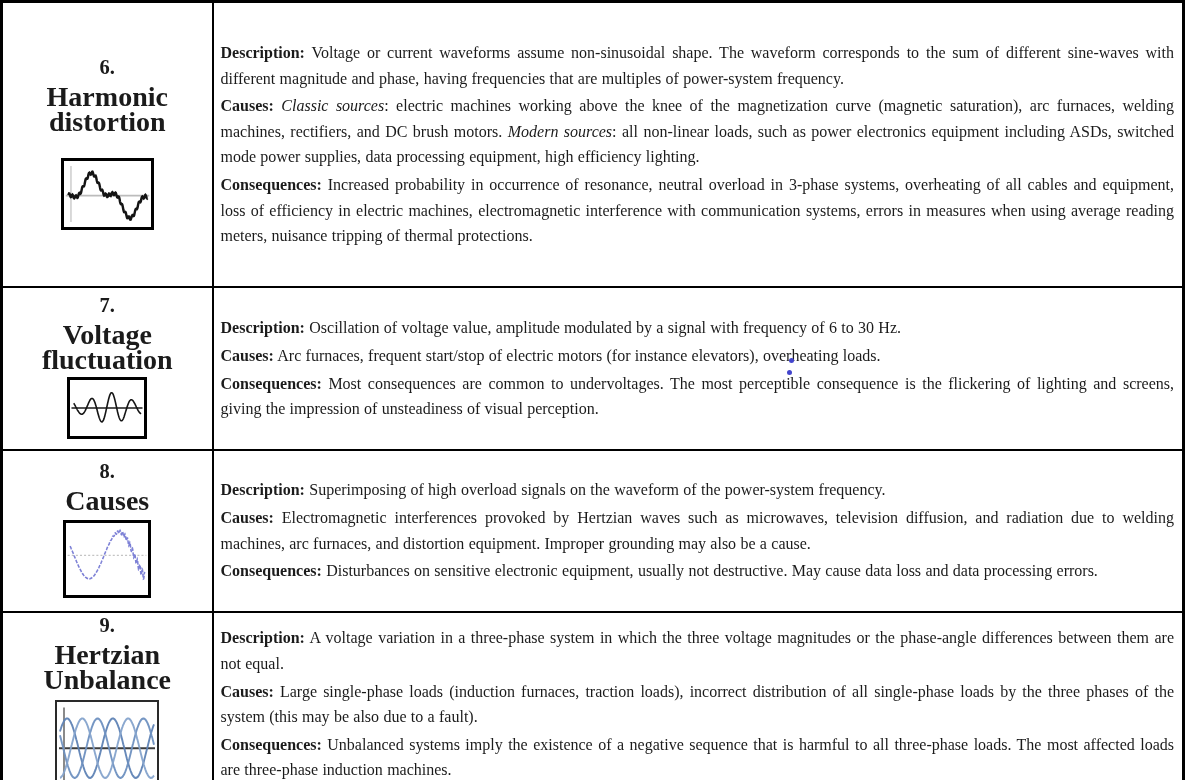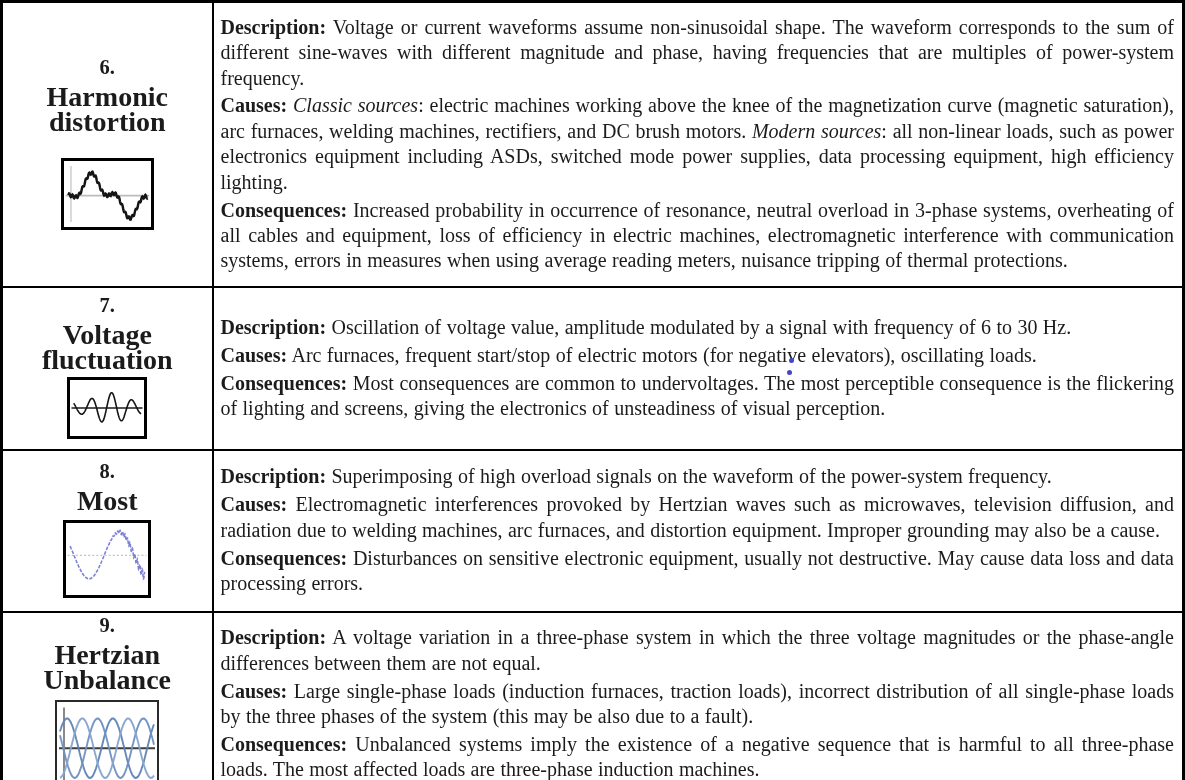--- a/index.html
+++ b/index.html
@@ -18,21 +18,21 @@
   tr.r6{height:285px;} tr.r7{height:163px;} tr.r8{height:162px;} tr.r9{height:166px;}
   .num{font-weight:bold;font-size:20.5px;line-height:25px;margin-bottom:4px;}
   .dname{font-weight:bold;font-size:28px;line-height:25px;}
   .wavebox{display:inline-block;background:#fff;line-height:0;}
   .r6 .wavebox{width:87px;height:66px;border:3px solid #000;margin-top:24px;}
   .r7 .wavebox{width:74px;height:56px;border:3px solid #000;margin-top:5px;}
   .r8 .wavebox{width:82px;height:72px;border:3px solid #000;margin-top:7px;}
   .r9 .wavebox{width:100px;height:88px;border:2px solid #2a2a2a;margin-top:8px;}
   svg.wave{width:100%;height:100%;display:block;}
   p.para{
-    margin:2.5px 0;font-size:20px;line-height:25.4px;
+    margin:2.5px 0;font-size:16px;line-height:25.4px;
     text-align:justify;word-spacing:0.02em;
   }
   p.para b{font-weight:bold;}
   p.para i{}
   .ink-dot{position:absolute;width:5px;height:5px;border-radius:50%;}
 </style>
 </head>
 <body>
 
 <div class="page">
@@ -66,28 +66,28 @@
       <div class="dname">Voltage fluctuation</div>
       <div class="wavebox">
         <svg class="wave" preserveAspectRatio="none" viewBox="0 0 100 80">
                 <polyline points="2,40 98,40" fill="none" stroke="#1a1a1a" stroke-width="2"></polyline>
                 <polyline points="5.0,33.2 5.4,33.8 5.8,34.5 6.2,35.2 6.6,36.0 7.0,36.7 7.4,37.5 7.8,38.3 8.2,39.0 8.6,39.8 9.0,40.6 9.4,41.4 9.7,42.1 10.1,42.9 10.5,43.6 10.9,44.3 11.3,44.9 11.7,45.6 12.1,46.1 12.5,46.7 12.9,47.1 13.3,47.6 13.7,47.9 14.1,48.3 14.5,48.5 14.9,48.7 15.3,48.8 15.7,48.9 16.1,48.9 16.5,48.8 16.9,48.6 17.3,48.4 17.7,48.1 18.1,47.7 18.5,47.3 18.8,46.8 19.2,46.2 19.6,45.6 20.0,44.9 20.4,44.1 20.8,43.3 21.2,42.4 21.6,41.5 22.0,40.6 22.4,39.6 22.8,38.6 23.2,37.6 23.6,36.6 24.0,35.6 24.4,34.6 24.8,33.6 25.2,32.6 25.6,31.7 26.0,30.8 26.4,30.0 26.8,29.2 27.2,28.5 27.6,27.9 27.9,27.4 28.3,27.0 28.7,26.6 29.1,26.4 29.5,26.3 29.9,26.3 30.3,26.4 30.7,26.7 31.1,27.1 31.5,27.5 31.9,28.2 32.3,28.9 32.7,29.8 33.1,30.7 33.5,31.8 33.9,33.0 34.3,34.2 34.7,35.6 35.1,37.0 35.5,38.4 35.9,39.9 36.3,41.5 36.7,43.1 37.0,44.7 37.4,46.2 37.8,47.8 38.2,49.3 38.6,50.8 39.0,52.2 39.4,53.5 39.8,54.7 40.2,55.8 40.6,56.8 41.0,57.7 41.4,58.4 41.8,59.0 42.2,59.5 42.6,59.7 43.0,59.8 43.4,59.8 43.8,59.5 44.2,59.1 44.6,58.5 45.0,57.8 45.4,56.8 45.8,55.8 46.1,54.5 46.5,53.2 46.9,51.7 47.3,50.1 47.7,48.4 48.1,46.6 48.5,44.7 48.9,42.8 49.3,40.9 49.7,38.9 50.1,36.9 50.5,35.0 50.9,33.0 51.3,31.2 51.7,29.4 52.1,27.6 52.5,26.0 52.9,24.5 53.3,23.2 53.7,21.9 54.1,20.9 54.5,20.0 54.9,19.2 55.2,18.7 55.6,18.3 56.0,18.1 56.4,18.1 56.8,18.3 57.2,18.7 57.6,19.2 58.0,19.9 58.4,20.8 58.8,21.9 59.2,23.1 59.6,24.5 60.0,25.9 60.4,27.5 60.8,29.2 61.2,30.9 61.6,32.7 62.0,34.6 62.4,36.5 62.8,38.4 63.2,40.3 63.6,42.2 64.0,44.0 64.3,45.7 64.7,47.4 65.1,49.1 65.5,50.6 65.9,52.0 66.3,53.3 66.7,54.4 67.1,55.4 67.5,56.3 67.9,57.0 68.3,57.5 68.7,57.9 69.1,58.1 69.5,58.2 69.9,58.1 70.3,57.9 70.7,57.5 71.1,56.9 71.5,56.3 71.9,55.5 72.3,54.6 72.7,53.5 73.1,52.4 73.4,51.3 73.8,50.0 74.2,48.7 74.6,47.3 75.0,45.9 75.4,44.5 75.8,43.1 76.2,41.7 76.6,40.3 77.0,39.0 77.4,37.7 77.8,36.5 78.2,35.3 78.6,34.2 79.0,33.1 79.4,32.2 79.8,31.3 80.2,30.6 80.6,29.9 81.0,29.3 81.4,28.9 81.8,28.6 82.2,28.3 82.5,28.2 82.9,28.2 83.3,28.2 83.7,28.4 84.1,28.7 84.5,29.0 84.9,29.4 85.3,29.9 85.7,30.5 86.1,31.2 86.5,31.9 86.9,32.6 87.3,33.4 87.7,34.2 88.1,35.0 88.5,35.9 88.9,36.8 89.3,37.7 89.7,38.6 90.1,39.4 90.5,40.3 90.9,41.1 91.3,41.9 91.6,42.7 92.0,43.5 92.4,44.2 92.8,44.9 93.2,45.5 93.6,46.0 94.0,46.6 94.4,47.0 94.8,47.4 95.2,47.8 95.6,48.0 96.0,48.3" fill="none" stroke="#161616" stroke-width="2.2"></polyline>
               </svg>
       </div>
     </td>
     <td class="right">
             <p class="para"><b>Description:</b><span> Oscillation of voltage value, amplitude modulated by a signal with frequency of 6 to 30 Hz.</span></p>
-            <p class="para"><b>Causes:</b><span> Arc furnaces, frequent start/stop of electric motors (for negative elevators), oscillating loads.</span></p>
-            <p class="para"><b>Consequences:</b><span> Most consequences are common to undervoltages. The most perceptible consequence is the flickering of lighting and screens, giving the electronics of unsteadiness of visual perception.</span></p>
+            <p class="para"><b>Causes:</b><span> Arc furnaces, frequent start/stop of electric motors (for instance elevators), overheating loads.</span></p>
+            <p class="para"><b>Consequences:</b><span> Most consequences are common to undervoltages. The most perceptible consequence is the flickering of lighting and screens, giving the impression of unsteadiness of visual perception.</span></p>
           </td>
   </tr>
         <tr class="r8">
     <td class="left">
       <div class="num">8.</div>
-      <div class="dname">Most</div>
+      <div class="dname">Causes</div>
       <div class="wavebox">
         <svg class="wave" preserveAspectRatio="none" viewBox="0 0 100 80">
                 <polyline points="2,36 98,36" fill="none" stroke="#c4c4c4" stroke-width="1.5" stroke-dasharray="2.5,2.5"></polyline>
                 <polyline points="5.0,25.6 5.4,26.4 5.8,27.2 6.2,28.1 6.6,28.9 7.0,29.8 7.4,30.6 7.8,31.5 8.2,32.4 8.6,33.2 9.0,34.1 9.4,35.0 9.7,35.9 10.1,36.8 10.5,37.6 10.9,38.5 11.3,39.4 11.7,40.3 12.1,41.1 12.5,42.0 12.9,42.9 13.3,43.7 13.7,44.5 14.1,45.4 14.5,46.2 14.9,47.0 15.3,47.8 15.7,48.6 16.1,49.3 16.5,50.1 16.9,50.8 17.3,51.5 17.7,52.2 18.1,52.9 18.5,53.6 18.8,54.2 19.2,54.8 19.6,55.4 20.0,56.0 20.4,56.5 20.8,57.1 21.2,57.6 21.6,58.1 22.0,58.5 22.4,58.9 22.8,59.3 23.2,59.7 23.6,60.1 24.0,60.4 24.4,60.7 24.8,60.9 25.2,61.2 25.6,61.4 26.0,61.6 26.4,61.7 26.8,61.8 27.2,61.9 27.6,62.0 27.9,62.0 28.3,62.0 28.7,62.0 29.1,61.9 29.5,61.8 29.9,61.7 30.3,61.5 30.7,61.4 31.1,61.2 31.5,60.9 31.9,60.6 32.3,60.4 32.7,60.0 33.1,59.7 33.5,59.3 33.9,58.9 34.3,58.5 34.7,58.0 35.1,57.5 35.5,57.0 35.9,56.5 36.3,55.9 36.7,55.4 37.0,54.8 37.4,54.1 37.8,53.5 38.2,52.8 38.6,52.2 39.0,51.5 39.4,50.7 39.8,50.0 40.2,49.3 40.6,48.5 41.0,47.7 41.4,46.9 41.8,46.1 42.2,45.3 42.6,44.5 43.0,43.6 43.4,42.8 43.8,41.9 44.2,41.1 44.6,40.2 45.0,39.3 45.4,38.4 45.8,37.6 46.1,36.7 46.5,35.8 46.9,34.9 47.3,34.0 47.7,33.2 48.1,32.3 48.5,31.4 48.9,30.6 49.3,29.8 49.7,28.9 50.1,28.0 50.5,27.0 50.9,26.1 51.3,25.3 51.7,24.8 52.1,24.2 52.5,23.6 52.9,22.6 53.3,21.5 53.7,20.5 54.1,19.7 54.5,19.3 54.9,19.1 55.2,18.9 55.6,18.2 56.0,17.2 56.4,15.9 56.8,15.0 57.2,14.6 57.6,14.7 58.0,14.9 58.4,14.8 58.8,14.1 59.2,12.8 59.6,11.6 60.0,11.0 60.4,11.1 60.8,11.8 61.2,12.4 61.6,12.3 62.0,11.3 62.4,10.0 62.8,9.0 63.2,8.9 63.6,9.7 64.0,10.9 64.3,11.6 64.7,11.3 65.1,10.2 65.5,8.9 65.9,8.3 66.3,9.0 66.7,10.5 67.1,12.0 67.5,12.7 67.9,12.1 68.3,10.7 68.7,9.6 69.1,9.7 69.5,11.2 69.9,13.3 70.3,15.0 70.7,15.3 71.1,14.3 71.5,12.9 71.9,12.3 72.3,13.2 72.7,15.4 73.1,17.9 73.4,19.4 73.8,19.3 74.2,17.9 74.6,16.7 75.0,16.7 75.4,18.5 75.8,21.4 76.2,24.0 76.6,25.1 77.0,24.3 77.4,22.7 77.8,21.7 78.2,22.6 78.6,25.3 79.0,28.6 79.4,31.0 79.8,31.3 80.2,29.9 80.6,28.2 81.0,27.9 81.4,29.7 81.8,33.1 82.2,36.5 82.5,38.3 82.9,37.7 83.3,35.8 83.7,34.3 84.1,34.7 84.5,37.5 84.9,41.4 85.3,44.5 85.7,45.2 86.1,43.8 86.5,41.5 86.9,40.4 87.3,41.8 87.7,45.4 88.1,49.4 88.5,51.7 88.9,51.4 89.3,49.0 89.7,46.6 90.1,46.3 90.5,48.7 90.9,52.9 91.3,56.5 91.6,57.7 92.0,56.1 92.4,53.1 92.8,51.0 93.2,51.6 93.6,55.0 94.0,59.3 94.4,62.1 94.8,61.9 95.2,59.1 95.6,55.7 96.0,54.3" fill="none" stroke="#7d81d6" stroke-width="1.9" stroke-dasharray="4,1.6"></polyline>
               </svg>
       </div>
     </td>
     <td class="right">
             <p class="para"><b>Description:</b><span> Superimposing of high overload signals on the waveform of the power-system frequency.</span></p>
             <p class="para"><b>Causes:</b><span> Electromagnetic interferences provoked by Hertzian waves such as microwaves, television diffusion, and radiation due to welding machines, arc furnaces, and distortion equipment. Improper grounding may also be a cause.</span></p>

